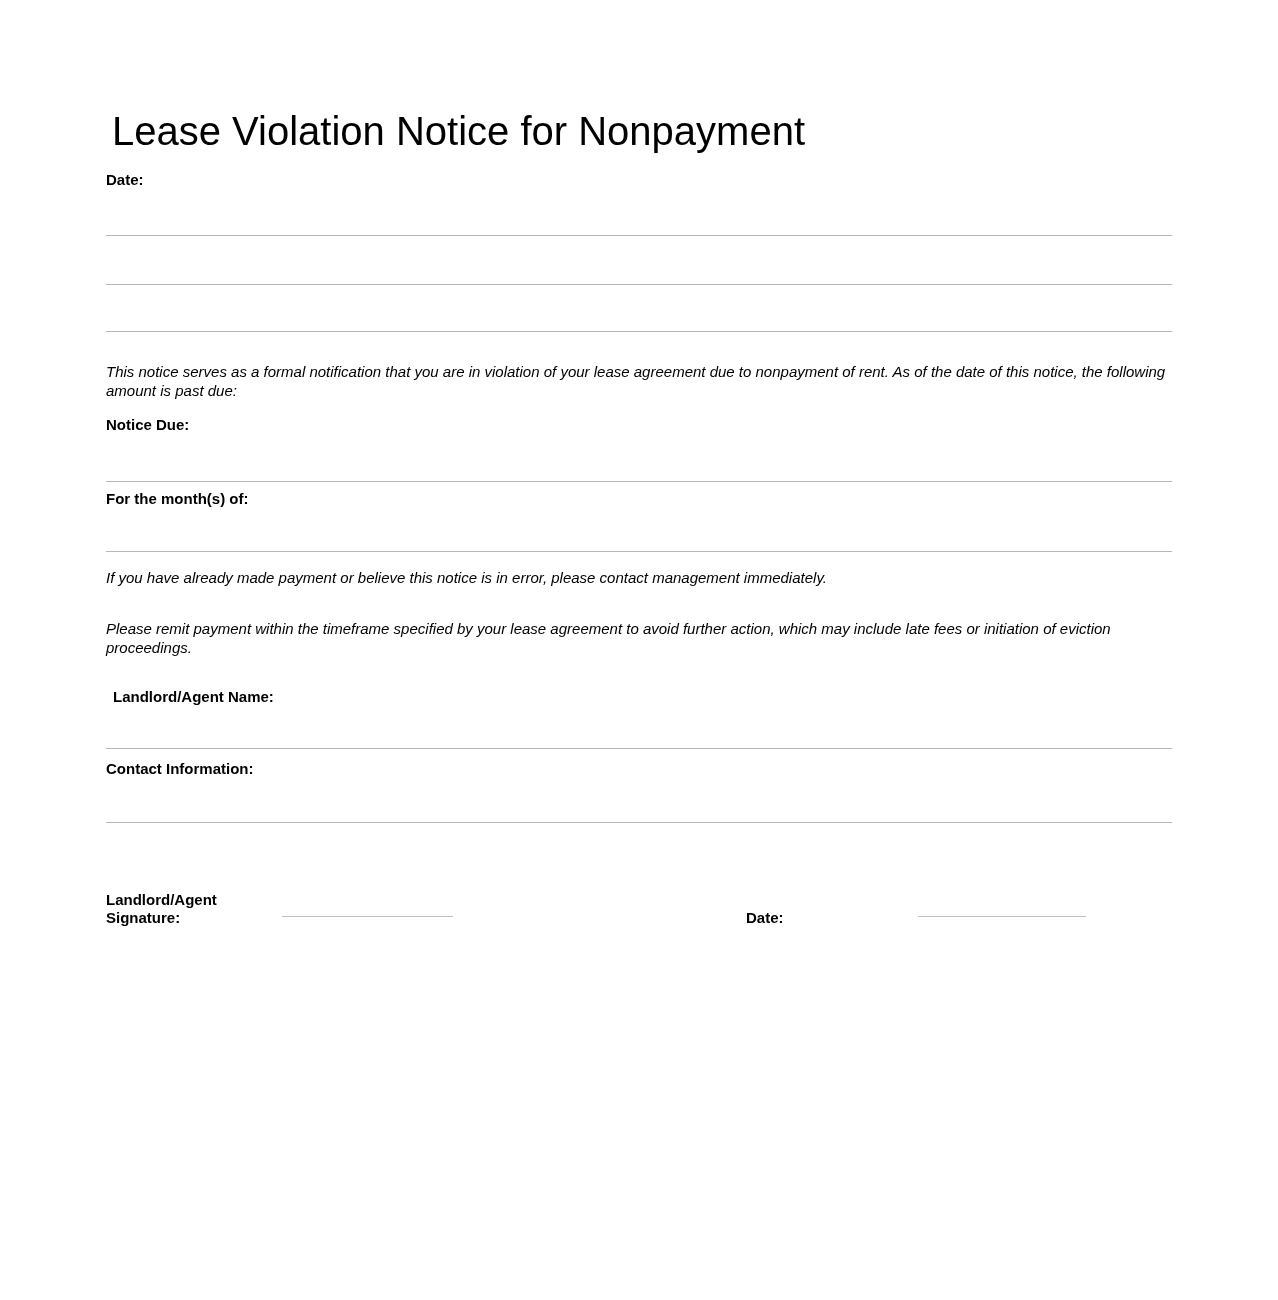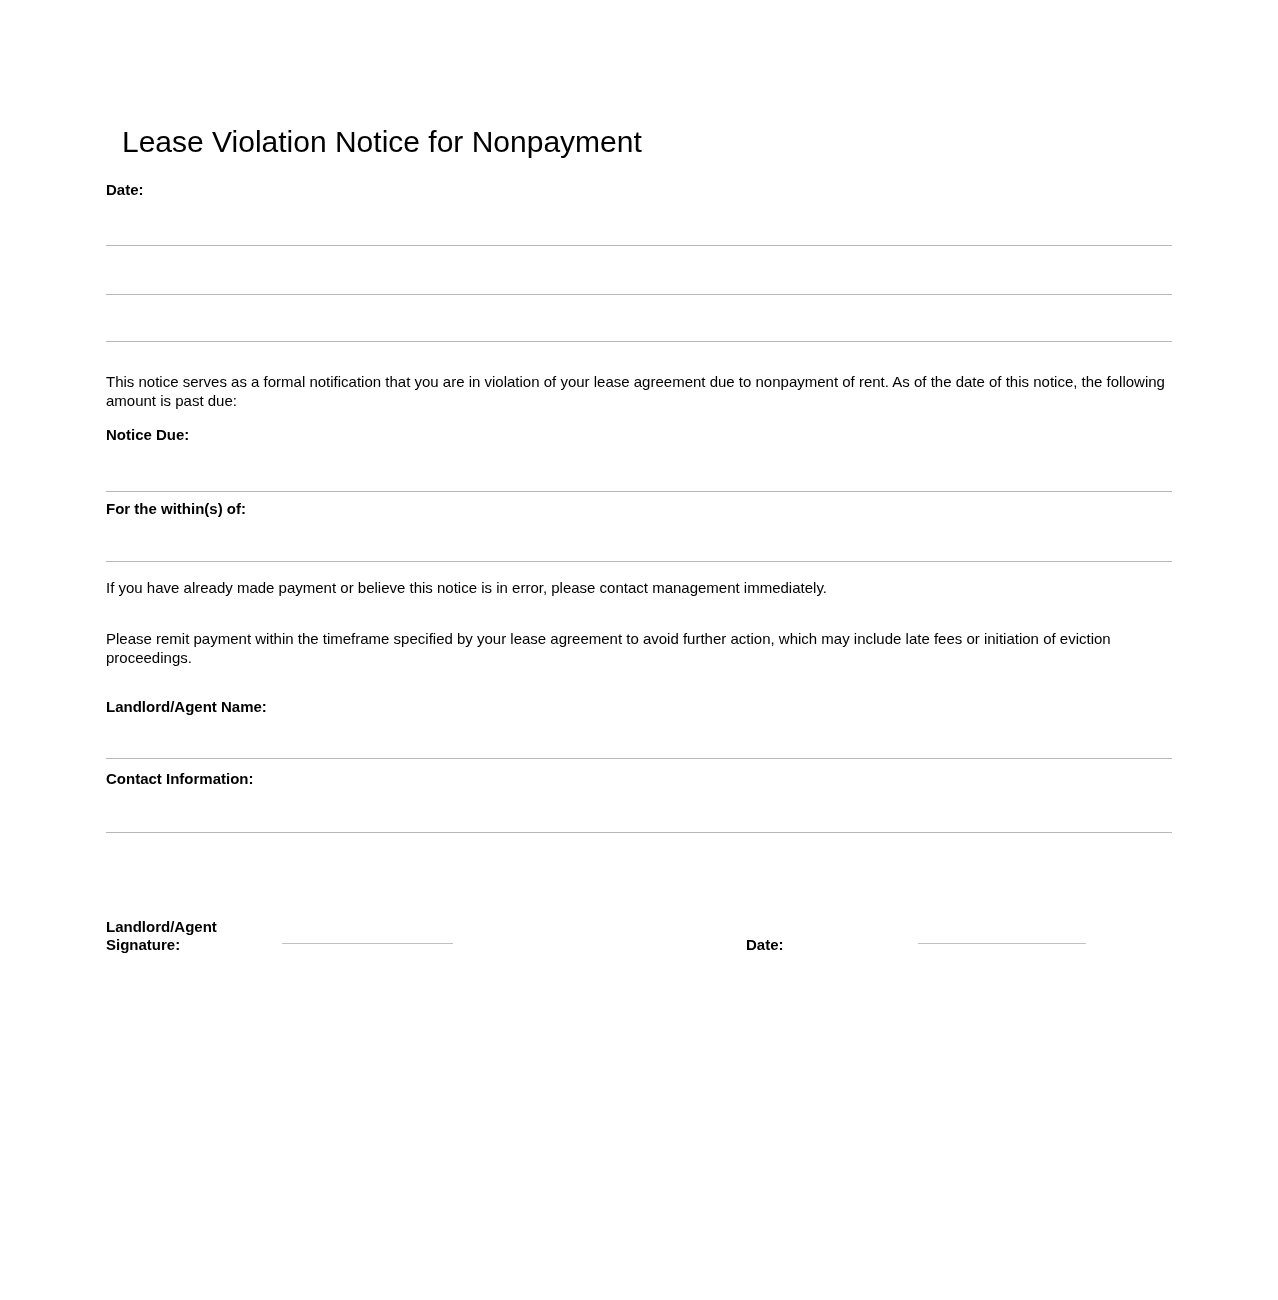--- a/index.html
+++ b/index.html
@@ -9,39 +9,40 @@
     color: #000000;
     font-family: "Liberation Sans", "DejaVu Sans", sans-serif;
   }
   .page {
     width: 1066px;
     margin: 0 auto;
     padding-top: 108px;
     padding-bottom: 270px;
   }
   .doc-title {
-    font-size: 30px;
+    font-size: 40px;
     font-weight: 400;
     line-height: 35px;
-    margin: 16px;
+    margin: 6px;
   }
   .field-label {
     font-size: 15px;
     font-weight: 700;
     line-height: 18px;
   }
   .field-line {
     height: 0;
     border-bottom: 1px solid #b7b7b7;
   }
   .doc-paragraph {
     font-size: 15px;
     font-weight: 400;
     line-height: 19px;
     margin: 0;
+    font-style: italic;
   }
   .sig-row {
     display: flex;
     align-items: flex-end;
   }
   .sig-label {
     width: 176px;
     font-size: 15px;
     font-weight: 700;
     line-height: 18px;
@@ -78,33 +79,33 @@
 
   <div class="field-line" style="margin-top:48px;"></div>
 
   <div class="field-line" style="margin-top:46px;"></div>
 
   <p class="doc-paragraph" style="margin-top:30px;">This notice serves as a formal notification that you are in violation of your lease agreement due to nonpayment of rent. As of the date of this notice, the following amount is past due:</p>
 
   <div class="field-label" style="margin-top:16px;">Notice Due:</div>
   <div class="field-line" style="margin-top:47px;"></div>
 
-  <div class="field-label" style="margin-top:8px;">For the within(s) of:</div>
+  <div class="field-label" style="margin-top:8px;">For the month(s) of:</div>
   <div class="field-line" style="margin-top:43px;"></div>
 
   <p class="doc-paragraph" style="margin-top:16px;">If you have already made payment or believe this notice is in error, please contact management immediately.</p>
 
   <p class="doc-paragraph" style="margin-top:32px;">Please remit payment within the timeframe specified by your lease agreement to avoid further action, which may include late fees or initiation of eviction proceedings.</p>
 
-  <div class="field-label" style="margin-top:31px;">Landlord/Agent Name:</div>
+  <div class="field-label" style="margin-top:31px;margin-left:7px;">Landlord/Agent Name:</div>
   <div class="field-line" style="margin-top:42px;"></div>
 
   <div class="field-label" style="margin-top:11px;">Contact Information:</div>
   <div class="field-line" style="margin-top:44px;"></div>
 
-  <div class="sig-row" style="margin-top:85px;">
+  <div class="sig-row" style="margin-top:68px;">
     <div class="sig-label">Landlord/Agent Signature:</div>
     <div class="sig-line"></div>
     <div class="sig-date-label">Date:</div>
     <div class="sig-date-line"></div>
   </div>
 
 </div>
 
 </body></html>

